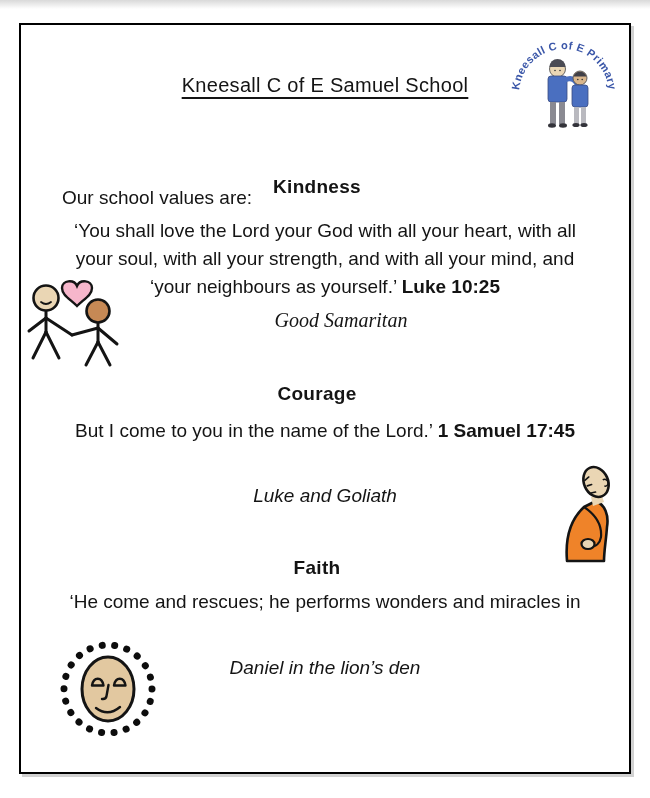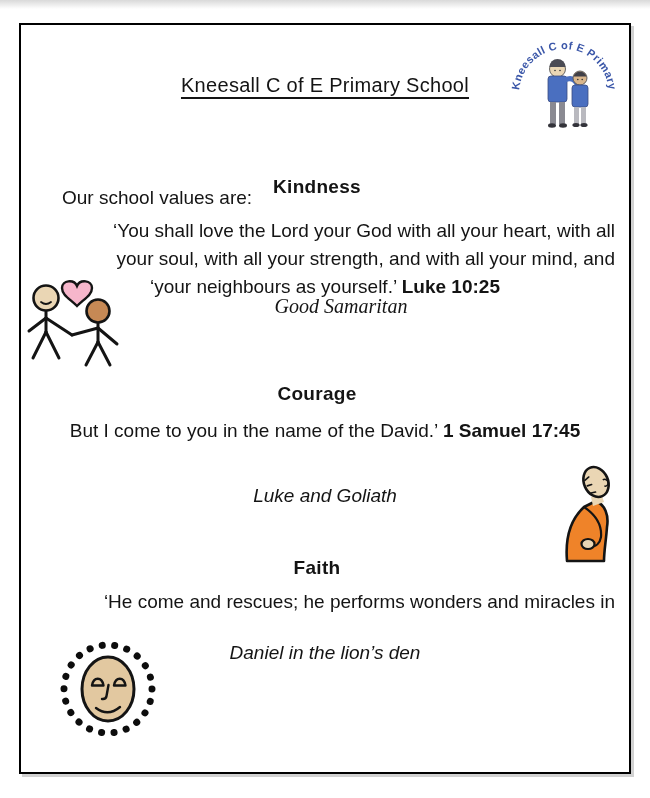--- a/index.html
+++ b/index.html
@@ -25,21 +25,21 @@
   }
   .intro{position:absolute;left:62px;top:147px;font-size:19px;margin-top:40px;}
   .heading{
     position:absolute;left:0;right:16px;text-align:center;
     font-size:19px;font-weight:700;letter-spacing:0.3px;
   }
   .quote{
     position:absolute;left:35px;right:35px;text-align:center;
     font-size:19px;line-height:28px;
   }
-  .qline{display:block;text-align:right;}
+  .qline{display:block;}
   .qlast{display:block;}
   .ref{font-weight:700;}
   .story{
     position:absolute;left:0;right:0;text-align:center;font-style:italic;
   }
   .story.serif{font-family:"Liberation Serif",serif;font-size:20px;}
   .story.hand{font-family:"Liberation Sans",sans-serif;font-size:19px;}
   .illus{position:absolute;}
   svg{display:block;}
 </style>
@@ -76,33 +76,33 @@
       <circle cx="76.2" cy="47.5" r="0.8" fill="#333"></circle>
       <rect x="66" y="53" width="16" height="22" rx="3" stroke="#3a4b80" stroke-width="0.8" fill="#4a6fc0"></rect>
       <rect x="68" y="75" width="5" height="17" fill="#b9b9bf"></rect>
       <rect x="75" y="75" width="5" height="17" fill="#b9b9bf"></rect>
       <ellipse cx="70" cy="93" rx="3.6" ry="2" fill="#33333a"></ellipse>
       <ellipse cx="78" cy="93" rx="3.6" ry="2" fill="#33333a"></ellipse>
     </svg>
   </div>
 
   <div class="page-title">
-    <span>Kneesall C of E Primary School</span>
+    <span>Kneesall C of E Samuel School</span>
   </div>
 
   <div class="intro">Our school values are:</div>
 
   <div>
     <div class="heading" style="top:176px;">Kindness</div>
     <div class="quote" style="top:217px;">
       <span class="qline">‘You shall love the Lord your God with all your heart, with all</span>
       <span class="qline">your soul, with all your strength, and with all your mind, and</span>
       <span class="qlast"><span>‘your neighbours as yourself.’</span> <b class="ref">Luke 10:25</b></span>
     </div>
-    <div class="story serif" style="top:295px;padding-left:32px;">Good Samaritan</div>
+    <div class="story serif" style="top:309px;padding-left:32px;">Good Samaritan</div>
     <div class="illus" style="left:25px;top:268px;">
       <svg width="98" height="100" viewBox="0 0 98 100">
         <g stroke="#141414" stroke-width="3" stroke-linecap="round" fill="none">
           <path d="M21 42.5 L21 64"></path>
           <path d="M21 64 L8 90"></path>
           <path d="M21 64 L34 90"></path>
           <path d="M21 50 L47 67"></path>
           <path d="M21 50 L4 63"></path>
           <path d="M73 54.5 L73 74"></path>
           <path d="M73 74 L61 97"></path>
@@ -114,21 +114,21 @@
         <path d="M16 34 q 5 4 10 0" fill="none" stroke="#141414" stroke-width="1.8" stroke-linecap="round"></path>
         <circle cx="73" cy="43" r="11.5" stroke="#141414" stroke-width="2.6" fill="#c68955"></circle>
         <path d="M52 38 C45 31 37 27 37 20 C37 12 49 11 52 18 C55 11 67 12 67 20 C67 27 59 31 52 38 Z" stroke="#141414" stroke-width="2.4" fill="#f6b6cb"></path>
       </svg>
     </div>
   </div>
 
   <div>
     <div class="heading" style="top:383px;">Courage</div>
     <div class="quote" style="top:417px;">
-      <span class="qlast"><span>But I come to you in the name of the David.’</span> <b class="ref">1 Samuel 17:45</b></span>
+      <span class="qlast"><span>But I come to you in the name of the Lord.’</span> <b class="ref">1 Samuel 17:45</b></span>
     </div>
     <div class="story hand" style="top:485px;">Luke and Goliath</div>
     <div class="illus" style="left:551px;top:463px;">
       <svg width="80" height="102" viewBox="0 0 80 102">
         <path d="M16 98 C 14 74 20 56 33 44 L 45 38 C 54 42 58 52 56 64 C 55 78 53 88 53 98 Z" stroke="#141414" stroke-width="2.6" stroke-linejoin="round" fill="#ef8329"></path>
         <path d="M40 34 l 10 -4 l 3 9 l -11 4 z" fill="#ead6b4"></path>
         <g transform="rotate(-24 45 19)">
           <ellipse cx="45" cy="19" rx="12" ry="15.5" stroke="#141414" stroke-width="2.6" fill="#ead6b4"></ellipse>
           <path d="M35.5 13 l 5 -1.5" stroke="#141414" stroke-width="1.6" stroke-linecap="round" fill="none"></path>
           <path d="M35.5 19 l 4.5 0.5" stroke="#141414" stroke-width="1.6" stroke-linecap="round" fill="none"></path>
@@ -139,21 +139,21 @@
         <ellipse cx="37" cy="81" rx="6.5" ry="5" stroke="#141414" stroke-width="2.2" fill="#ead6b4"></ellipse>
       </svg>
     </div>
   </div>
 
   <div>
     <div class="heading" style="top:557px;">Faith</div>
     <div class="quote" style="top:588px;">
       <span class="qline">‘He come and rescues; he performs wonders and miracles in</span>
     </div>
-    <div class="story hand" style="top:642px;">Daniel in the lion’s den</div>
+    <div class="story hand" style="top:657px;">Daniel in the lion’s den</div>
     <div class="illus" style="left:56px;top:637px;">
       <svg width="104" height="104" viewBox="0 0 104 104">
         <circle cx="52" cy="52" r="44" fill="none" stroke="#0d0d0d" stroke-width="7" stroke-linecap="round" stroke-dasharray="0.1 12.47"></circle>
         <ellipse cx="52" cy="52" rx="26" ry="32" stroke="#141414" stroke-width="3" fill="#e2c8a0"></ellipse>
         <g stroke="#141414" stroke-width="2.4" fill="none" stroke-linecap="round" stroke-linejoin="round">
           <path d="M36 48.5 c 1.5 -9 10 -9 11.5 0 z"></path>
           <path d="M58 48.5 c 1.5 -9 10 -9 11.5 0 z"></path>
           <path d="M52.5 48 l -2 11 q -0.5 3.5 -4.5 3"></path>
           <path d="M40 71 q 12 9 24 -1"></path>
         </g>

